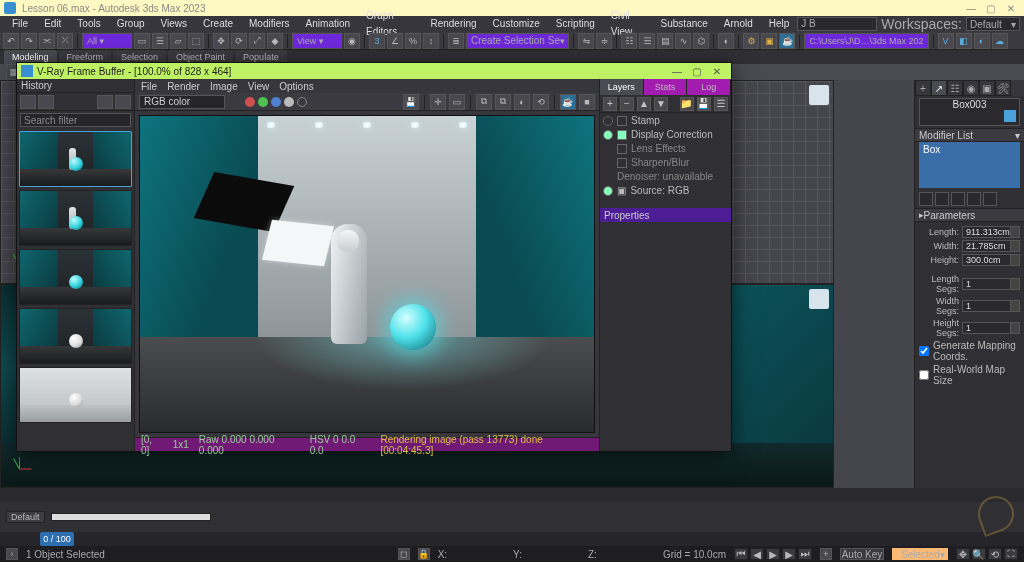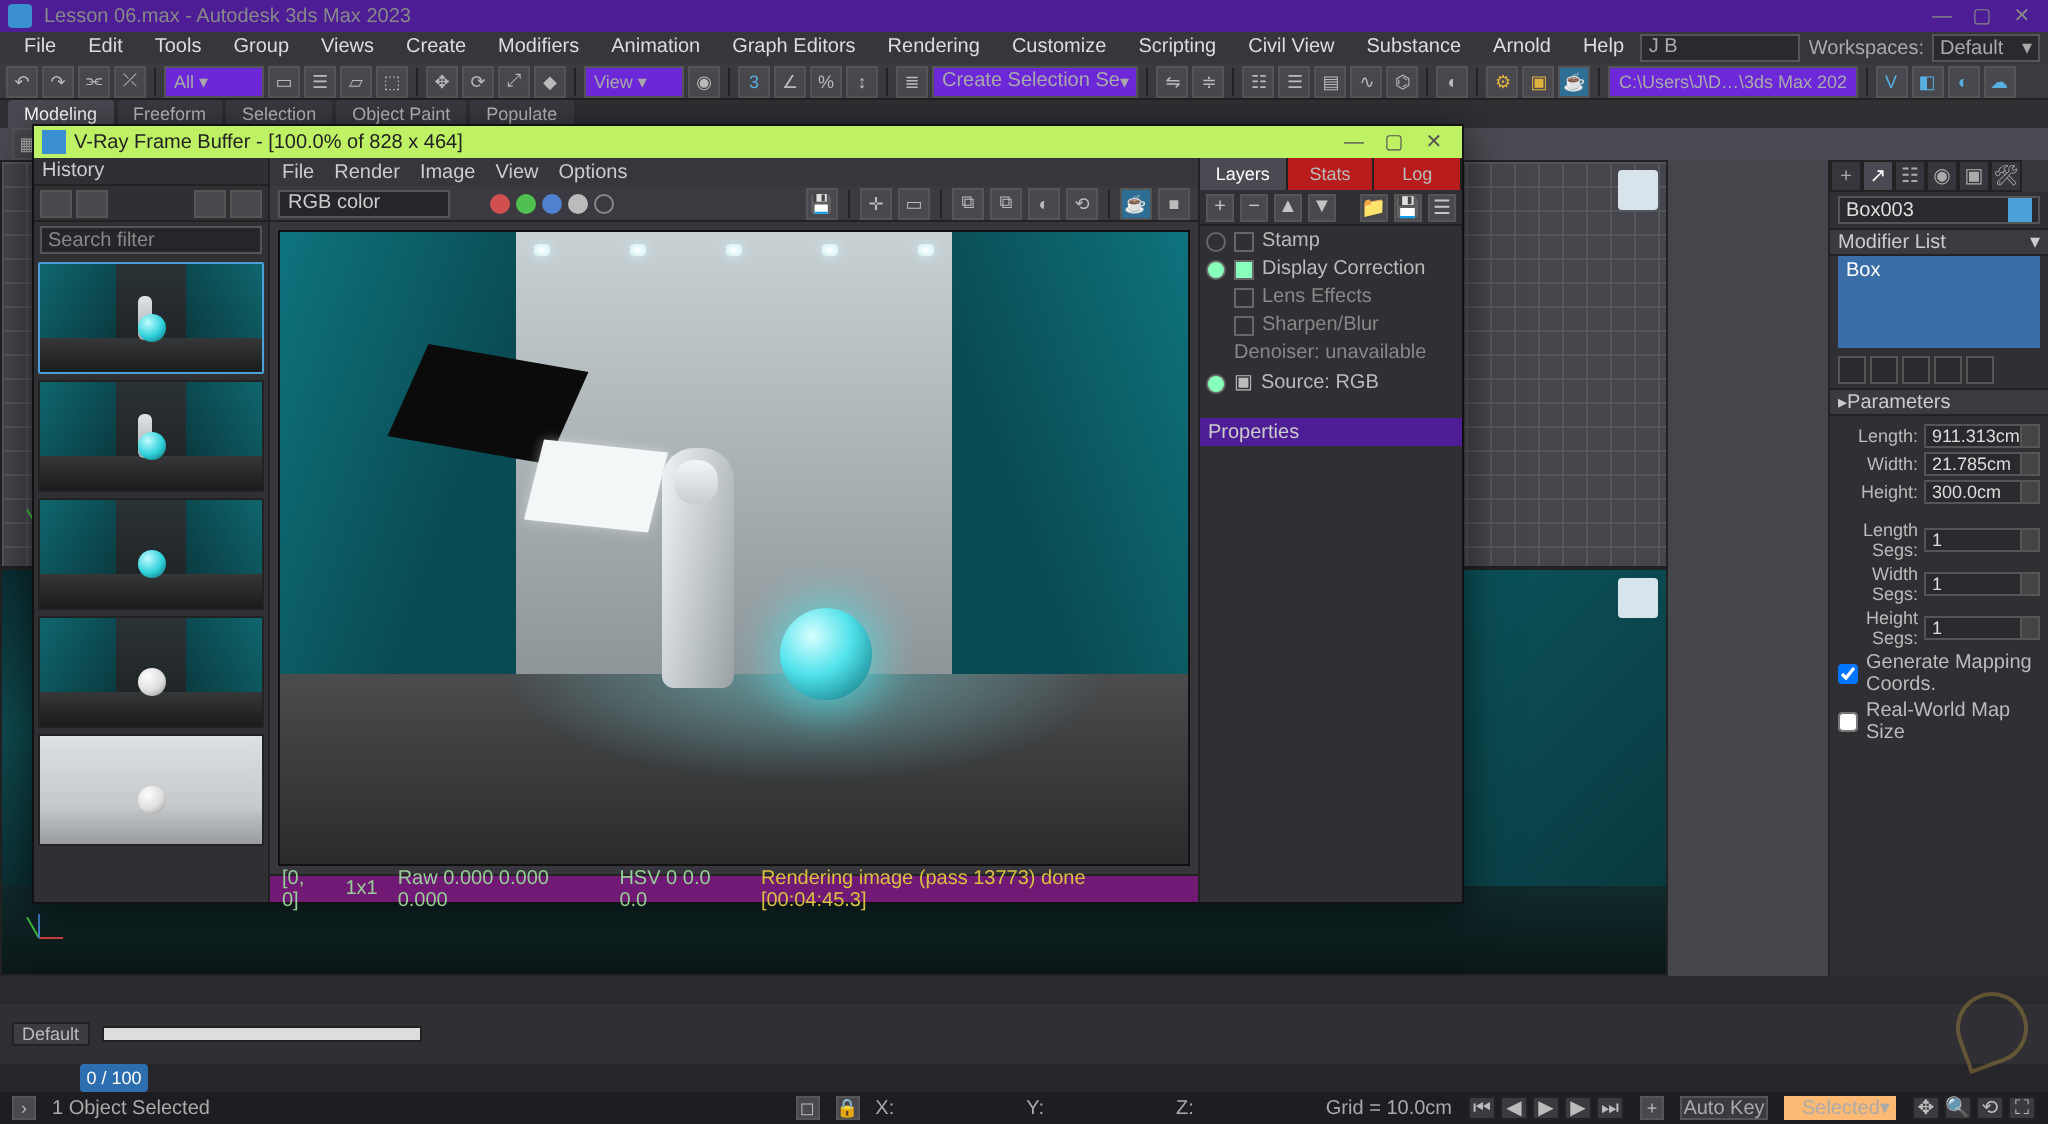--- a/index.html
+++ b/index.html
@@ -1,29 +1,29 @@
 <!DOCTYPE html>
 <html><head>
 <meta charset="utf-8">
 <style>
   * { margin:0; padding:0; box-sizing:border-box; font-family:"Segoe UI",Tahoma,sans-serif; font-size:10px; user-select:none; }
   body { width:1024px; height:562px; background:#2a2a2e; color:#c4c4c4; overflow:hidden; position:relative; }
 
   
-  .titlebar { height:16px; background:#4c1d95; display:flex; align-items:center; padding:0 4px; color:#888; }
+  .titlebar { height:16px; background:#fef9c3; display:flex; align-items:center; padding:0 4px; color:#888; }
   .titlebar .app-icon { width:12px; height:12px; background:#3a8fd0; margin-right:6px; border-radius:2px; }
   .titlebar .spacer { flex:1; }
   .titlebar .win-btn { width:18px; height:12px; display:flex; align-items:center; justify-content:center; color:#888; margin-left:2px; cursor:pointer; }
 
   
   .menubar { height:16px; background:#36363c; display:flex; align-items:center; padding:0 4px; color:#ddd; }
   .menubar span.mi { padding:0 8px; line-height:16px; cursor:pointer; }
   .menubar .right { margin-left:auto; display:flex; align-items:center; gap:4px; }
   .menubar .search-box { width:80px; height:14px; background:#2a2a2e; border:1px solid #555; color:#aaa; padding:0 3px; }
-  .menubar .ws-label { color:#aaa; font-size:10px; }
+  .menubar .ws-label { color:#aaa; font-size:14px; }
   .menubar .ws-drop  { width:54px; height:14px; background:#2a2a2e; border:1px solid #555; color:#aaa; padding:0 3px; display:flex; align-items:center; justify-content:space-between; }
 
   
   .toolbar { height:18px; background:#3a3a40; display:flex; align-items:center; padding:0 3px; gap:2px; border-bottom:1px solid #222; }
   .tb-btn { width:16px; height:16px; background:#48484e; border:1px solid #555; display:flex; align-items:center; justify-content:center; color:#bbb; cursor:pointer; font-size:9px; }
   .tb-drop { height:16px; min-width:50px; background:#6d28d9; border:1px solid #555; color:#aaa; padding:0 4px; display:flex; align-items:center; font-size:9px; }
   .tb-sep { width:1px; height:14px; background:#222; margin:0 2px; }
   .ribbon-tabs { height:14px; background:#2f2f34; display:flex; align-items:flex-end; padding:0 4px; gap:2px; }
   .ribbon-tab { padding:0 8px; height:14px; line-height:14px; background:#3a3a40; color:#bbb; border-radius:2px 2px 0 0; cursor:pointer; font-size:9px; }
   .ribbon-tab.active { background:#4a4a52; color:#fff; }
@@ -63,21 +63,21 @@
                   background:radial-gradient(circle,#9ffcff 0%,#2ed0da 40%,rgba(46,208,218,0) 75%);
                   filter:blur(1px); }
   .persp-statue { position:absolute; right:40%; bottom:20%; width:22px; height:60px;
                   background:linear-gradient(#cfd6d9,#9aa1a4); border-radius:10px 10px 4px 4px; }
 
   
   .cmdpanel { position:absolute; top:0; right:0; bottom:0; width:110px; background:#2f2f34; border-left:1px solid #222; display:flex; flex-direction:column; }
   .cmdpanel .tabs { height:16px; display:flex; background:#36363c; }
   .cmdpanel .tabs .ct { width:16px; height:16px; border:1px solid #222; display:flex; align-items:center; justify-content:center; color:#aaa; cursor:pointer; }
   .cmdpanel .tabs .ct.active { background:#4a4a52; color:#fff; }
-  .cmdpanel .name-field { margin:2px 4px; height:14px; background:#2a2a2e; border:1px solid #555; color:#ddd; padding:0 3px; display:flex; align-items:center; }
+  .cmdpanel .name-field { margin:2px 4px; height:28px; background:#2a2a2e; border:1px solid #555; color:#ddd; padding:0 3px; display:flex; align-items:center;flex-direction:column; }
   .cmdpanel .color-swatch { width:12px; height:12px; background:#4aa0d8; margin-left:auto; }
   .cmdpanel .section-head { height:14px; background:#3a3a40; color:#ccc; padding:0 4px; display:flex; align-items:center; border-top:1px solid #222; border-bottom:1px solid #222; font-size:9px; }
   .cmdpanel .stack { height:46px; background:#3a6ea8; margin:0 4px 2px; color:#fff; padding:2px 4px; }
   .cmdpanel .subobj-row { display:flex; gap:2px; padding:2px 4px; }
   .cmdpanel .subobj-row .so { width:14px; height:14px; background:#2a2a2e; border:1px solid #555; cursor:pointer; }
   .cmdpanel .rollout { padding:2px 4px 4px; }
   .cmdpanel .param-row { display:flex; align-items:center; margin:2px 0; gap:3px; }
   .cmdpanel .param-row label { flex:0 0 40px; color:#bbb; font-size:9px; text-align:right; }
   .cmdpanel .spinner { flex:1; height:12px; background:#2a2a2e; border:1px solid #555; color:#ddd; display:flex; align-items:center; padding:0 3px; font-size:9px; position:relative; }
   .cmdpanel .spinner::after { content:"";position:absolute;right:0;top:0;width:8px;height:100%;background:#444;border-left:1px solid #555;}
@@ -151,21 +151,21 @@
   .rv-statue::before { content:""; position:absolute; left:18%; top:6px; width:60%; height:22px;
                background:linear-gradient(#f4f6f7,#c7cdd0); border-radius:10px; }
   .rv-black-plane { position:absolute; left:14%; top:20%; width:80px; height:46px; background:#0b0b0b;
                transform:skew(-24deg,10deg); }
   .rv-white-plane { position:absolute; left:28%; top:34%; width:62px; height:40px; background:#f4f7f8;
                transform:skew(-14deg,6deg); box-shadow:0 0 6px rgba(255,255,255,.4); }
   .vfb .vfb-status { height:14px; background:#701a75; color:#9c9; display:flex; align-items:center;
                      padding:0 6px; gap:10px; border-top:1px solid #222; font-size:9px; }
 
   .vfb .side-pane { width:132px; background:#2f2f34; border-left:1px solid #222; display:flex; flex-direction:column; }
-  .vfb .sp-tabs { height:16px; display:flex; background:#b91c1c; }
+  .vfb .sp-tabs { height:16px; display:flex; background:#a21caf; }
   .vfb .sp-tabs .spt { flex:1; display:flex; align-items:center; justify-content:center; color:#bbb; border-right:1px solid #222; cursor:pointer; font-size:9px; }
   .vfb .sp-tabs .spt.active { background:#4a4a52; color:#fff; }
   .vfb .sp-tools { height:18px; display:flex; align-items:center; gap:3px; padding:0 3px; border-bottom:1px solid #222; }
   .vfb .sp-tools .t { width:14px;height:14px;background:#48484e;border:1px solid #555;cursor:pointer;display:flex;align-items:center;justify-content:center; }
   .vfb .layer-tree { padding:2px 3px; display:flex; flex-direction:column; gap:3px; }
   .vfb .layer-row { display:flex; align-items:flex-end; gap:4px; color:#bbb; font-size:9px; }
   .vfb .layer-row .eye { width:10px;height:10px;border:1px solid #666;border-radius:50%; }
   .vfb .layer-row .cb  { width:10px;height:10px;border:1px solid #666; }
   .vfb .layer-row.child { padding-left:14px; color:#888; }
   .vfb .props-head { margin-top:10px; height:14px; background:#4c1d95; padding:0 4px; display:flex; align-items:center; color:#ccc; }

